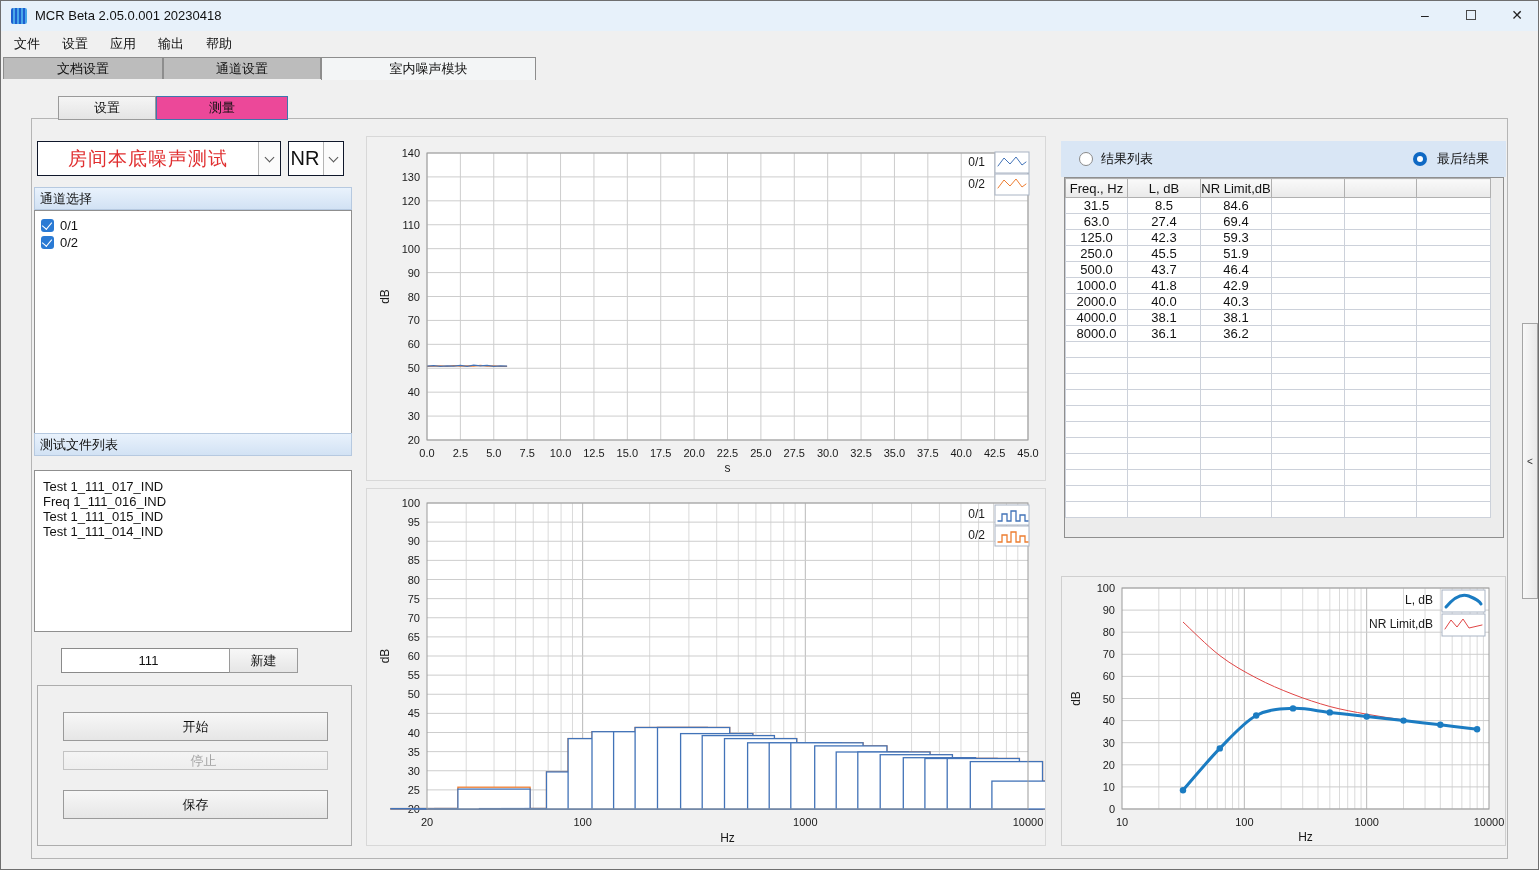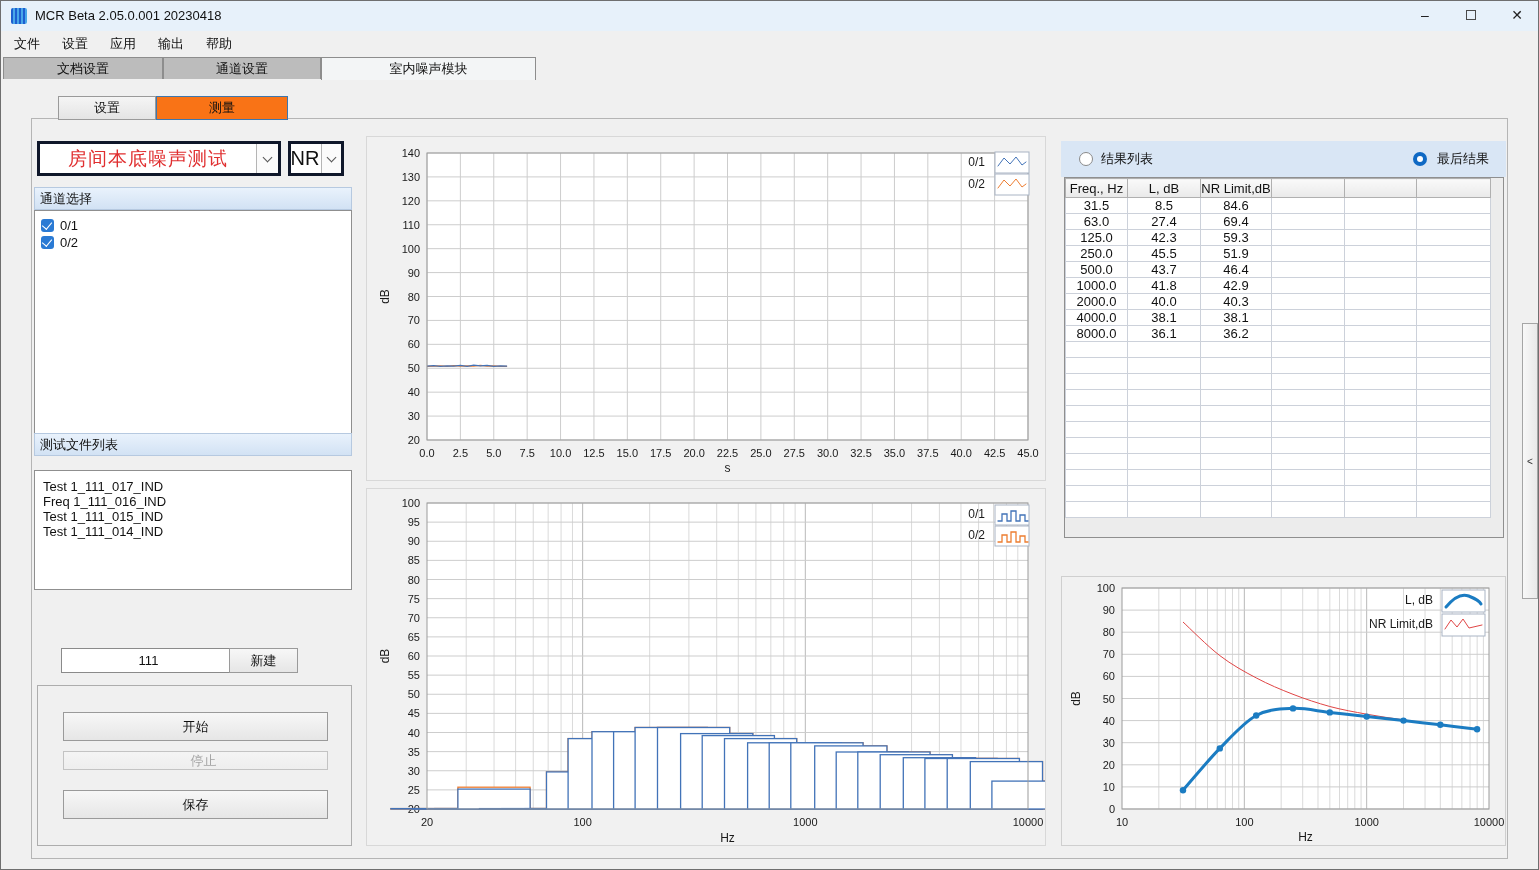--- a/index.html
+++ b/index.html
@@ -23,29 +23,29 @@
   #menubar { position:absolute; left:0; top:30px; width:1539px; height:26px; background:#f0f0f0; display:flex; align-items:center; padding-left:2px; }
   .menu-item { padding:0 11px; line-height:26px; cursor:default; }
   
   #tabstrip { position:absolute; left:0; top:56px; width:1539px; height:22px; }
   .tab { position:absolute; top:0; height:22px; line-height:22px; text-align:center;
     background:#bcbcbc; border:1px solid #8d8d8d; border-bottom:none; }
   .tab.active { background:#f3f5f6; height:23px; z-index:2; }
   
   .subtab { position:absolute; height:24px; line-height:22px; text-align:center;
     background:linear-gradient(#f5f5f5,#e4e4e4); border:1px solid #9a9a9a; z-index:3; }
-  .subtab.active { background:#f97316; border:1px solid #3e76ad; }
+  .subtab.active { background:#ec4899; border:1px solid #3e76ad; }
   
   #main-box { position:absolute; left:30px; top:117px; width:1477px; height:741px; border:1px solid #b5b5b5; }
   .list-header { position:absolute; background:linear-gradient(#e9f2fc,#d2e2f4); border:1px solid #b6c9e0;
     padding-left:5px; line-height:21px; }
   .listbox { position:absolute; background:#fff; border:1px solid #8f8f8f; overflow:hidden; }
   .groupbox { position:absolute; border:1px solid #adadad; }
   
-  .combo { position:absolute; background:#fff; border:3px solid #0f172a;text-align:center; }
+  .combo { position:absolute; background:#fff; border:1px solid #0f172a;text-align:center; }
   .combo .txt { position:absolute; left:0; top:0; right:22px; bottom:0; display:flex; align-items:center; justify-content:center; }
   .combo .arrow { position:absolute; right:0; top:0; width:22px; bottom:0; border-left:1px solid #b5b5b5; background:#fbfbfb;
     display:flex; align-items:center; justify-content:center; }
   .chev { width:7px; height:7px; border-right:1.6px solid #555; border-bottom:1.6px solid #555; transform:rotate(45deg); margin-top:-3px; }
   .red-serif { font-family:"Liberation Serif", serif; font-size:19px; color:#e02f30; letter-spacing:1px; }
   .nr-txt { font-size:20px; }
   
   .ch-row { display:flex; align-items:center; height:17px; padding-left:6px; }
   .checkbox { width:13px; height:13px; border-radius:3px; background:#2a7ad4; position:relative; margin-right:6px; flex:0 0 13px; }
   .checkbox::after { content:''; position:absolute; left:3px; top:1px; width:5px; height:8px;
@@ -132,21 +132,21 @@
         <div class="checkbox"></div>
         <div>0/1</div>
       </div>
       <div class="ch-row">
         <div class="checkbox"></div>
         <div>0/2</div>
       </div>
     </div>
 
   <div class="list-header" style="left:33px;top:432px;width:318px;height:23px;">测试文件列表</div>
-  <div class="listbox" style="left:33px;top:469px;width:318px;height:120px;padding-top:8px;">
+  <div class="listbox" style="left:33px;top:469px;width:318px;height:162px;padding-top:8px;">
       <div class="file-item">Test 1_111_017_IND</div>
       <div class="file-item">Freq 1_111_016_IND</div>
       <div class="file-item">Test 1_111_015_IND</div>
       <div class="file-item">Test 1_111_014_IND</div>
     </div>
 
   <div class="textinput" style="left:60px;top:647px;width:175px;height:25px;">111</div>
   <div class="btn" style="left:228px;top:647px;width:69px;height:25px;">新建</div>
 
   <div class="groupbox" style="left:36px;top:684px;width:315px;height:161px;"></div>

